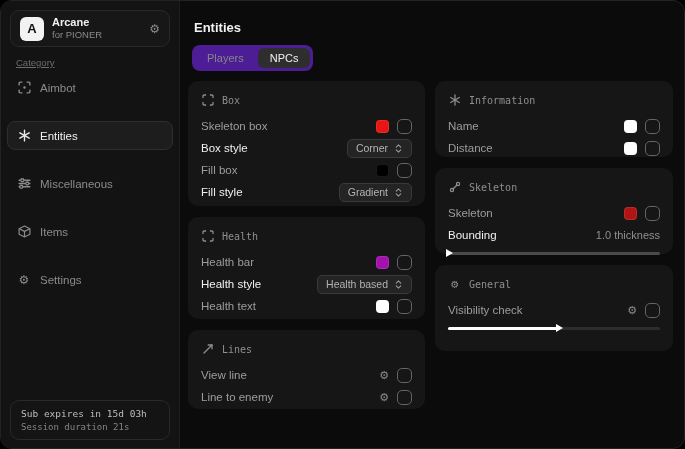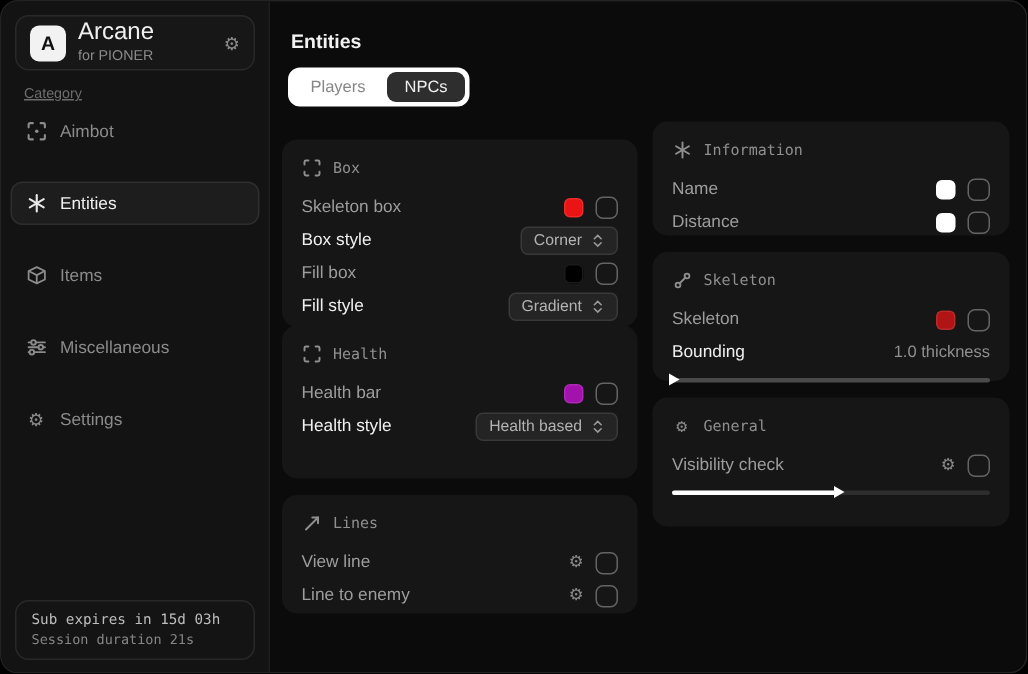--- a/index.html
+++ b/index.html
@@ -4,41 +4,41 @@
 <style>
   html,body{margin:0;padding:0;background:#000;}
   .stage{position:relative;width:685px;height:449px;background:#000;font-family:"Liberation Sans",sans-serif;overflow:hidden;}
   .window{position:absolute;inset:0;background:#0b0b0b;border:1px solid #232323;border-radius:12px;box-sizing:border-box;overflow:hidden;}
 
   
   .sidebar{position:absolute;left:0;top:0;bottom:0;width:179px;background:#131313;border-right:1px solid #1e1e1e;box-sizing:border-box;}
   .brand{position:absolute;left:9px;top:9px;right:9px;height:37px;border:1px solid #292929;background:#171717;border-radius:9px;display:flex;align-items:center;gap:8px;padding:0 9px;box-sizing:border-box;}
   .logo{width:24px;height:24px;background:#f2f2f2;color:#111;border-radius:6px;display:flex;align-items:center;justify-content:center;font-size:13px;font-weight:bold;}
   .brand-text{flex:1;line-height:1.1;}
-  .brand-name{color:#f0f0f0;font-size:16px;font-weight:normal;}
+  .brand-name{color:#f0f0f0;font-size:11px;font-weight:bold;}
   .brand-sub{color:#8a8a8a;font-size:9.5px;margin-top:2px;}
   .glyph-ic{color:#8a8a8a;font-size:12px;line-height:1;}
   .cat-label{position:absolute;left:15px;top:56px;color:#6d6d6d;font-size:9.5px;text-decoration:underline;}
   .nav{position:absolute;left:6px;right:6px;top:72px;display:flex;flex-direction:column;gap:19px;}
   .nav-item{display:flex;align-items:center;gap:9px;height:27px;padding:0 9px;color:#8b8b8b;font-size:11.5px;border-radius:8px;border:1px solid transparent;cursor:pointer;}
   .nav-item.active{background:#1d1d1d;border-color:#2e2e2e;color:#f0f0f0;}
   .nav-ic{width:14px;height:14px;display:flex;align-items:center;justify-content:center;}
   .sidebar-footer{position:absolute;left:9px;right:9px;bottom:8px;border:1px solid #292929;border-radius:9px;padding:7px 10px;box-sizing:border-box;background:#141414;}
   .footer-line1{font-family:"DejaVu Sans Mono",monospace;font-size:9.5px;color:#bdbdbd;white-space:nowrap;}
   .footer-line2{font-family:"DejaVu Sans Mono",monospace;font-size:9px;color:#858585;margin-top:3px;white-space:nowrap;}
 
   
   .main{position:absolute;left:180px;top:0;right:0;bottom:0;}
   .page-title{position:absolute;left:13px;top:19px;font-size:13px;font-weight:bold;color:#f2f2f2;}
-  .tabs{position:absolute;left:11px;top:44px;display:inline-flex;background:#ffffff;border-radius:8px;padding:3px;gap:2px;}
+  .tabs{position:absolute;left:11px;top:44px;display:inline-flex;background:#4c1d95;border-radius:8px;padding:3px;gap:2px;}
   .tab{padding:4px 12px;font-size:11px;color:#868686;border-radius:6px;cursor:pointer;}
   .tab.active{background:#2e2e2e;color:#f0f0f0;}
 
   .card{position:absolute;background:#161616;border-radius:10px;padding:11px 13px;box-sizing:border-box;}
-  #card-box{left:7px;top:92px;width:237px;height:125px;}
+  #card-box{left:7px;top:80px;width:237px;height:125px;}
   #card-health{left:7px;top:216px;width:237px;height:102px;}
   #card-lines{left:7px;top:329px;width:237px;height:79px;}
   #card-info{left:254px;top:80px;width:238px;height:76px;}
   #card-skeleton{left:254px;top:167px;width:238px;height:86px;}
   #card-general{left:254px;top:264px;width:238px;height:86px;}
 
   .card-head{display:flex;align-items:center;gap:8px;color:#8f8f8f;font-family:"DejaVu Sans Mono",monospace;font-size:10px;margin-bottom:7px;height:16px;}
   .card-ic{width:13px;height:13px;display:flex;align-items:center;justify-content:center;}
   .row{display:flex;align-items:center;justify-content:space-between;height:22px;}
   .row-label{font-size:11.5px;color:#9d9d9d;}
@@ -94,40 +94,40 @@
           <svg class="ic" width="13" height="13" viewBox="0 0 12 12" fill="none" stroke="#e8e8e8" stroke-width="1.3" stroke-linecap="round">
                 <path d="M6 1 V11"></path>
                 <path d="M1.7 3.5 L10.3 8.5"></path>
                 <path d="M10.3 3.5 L1.7 8.5"></path>
               </svg>
         </span>
         <span>Entities</span>
       </div>
       <div class="nav-item">
         <span class="nav-ic">
-          <svg class="ic" width="13" height="13" viewBox="0 0 12 12" fill="none" stroke="#8b8b8b" stroke-width="1.1" stroke-linejoin="round">
-                <path d="M6 1 L11 3.4 V8.6 L6 11 L1 8.6 V3.4 Z"></path>
-                <path d="M1 3.4 L6 5.9 L11 3.4"></path>
-                <path d="M6 5.9 V11"></path>
-              </svg>
-        </span>
-        <span>Items</span>
-      </div>
-      <div class="nav-item">
-        <span class="nav-ic">
           <svg class="ic" width="13" height="13" viewBox="0 0 12 12" fill="none" stroke="#8b8b8b" stroke-width="1.2" stroke-linecap="round">
                 <path d="M1 3 H11"></path>
                 <path d="M1 6 H11"></path>
                 <path d="M1 9 H11"></path>
                 <circle cx="4" cy="3" r="1.4" fill="#131313"></circle>
                 <circle cx="8.5" cy="6" r="1.4" fill="#131313"></circle>
                 <circle cx="3" cy="9" r="1.4" fill="#131313"></circle>
               </svg>
         </span>
         <span>Miscellaneous</span>
+      </div>
+      <div class="nav-item">
+        <span class="nav-ic">
+          <svg class="ic" width="13" height="13" viewBox="0 0 12 12" fill="none" stroke="#8b8b8b" stroke-width="1.1" stroke-linejoin="round">
+                <path d="M6 1 L11 3.4 V8.6 L6 11 L1 8.6 V3.4 Z"></path>
+                <path d="M1 3.4 L6 5.9 L11 3.4"></path>
+                <path d="M6 5.9 V11"></path>
+              </svg>
+        </span>
+        <span>Items</span>
       </div>
       <div class="nav-item">
         <span class="nav-ic glyph-ic">⚙</span>
         <span>Settings</span>
       </div>
     </div>
 
     <div class="sidebar-footer">
       <div class="footer-line1">Sub expires in 15d 03h</div>
       <div class="footer-line2">Session duration 21s</div>
@@ -218,20 +218,27 @@
         <span class="dropdown">
           <span>Health based</span>
           <span>
                 <svg class="ic" width="9" height="11" viewBox="0 0 10 12" fill="none" stroke="#9a9a9a" stroke-width="1.2" stroke-linecap="round">
                   <path d="M2.5 4.5 L5 2 L7.5 4.5"></path>
                   <path d="M2.5 7.5 L5 10 L7.5 7.5"></path>
                 </svg>
               </span>
         </span>
       </div>
+      <div class="row">
+        <span class="row-label">Health text</span>
+        <span class="row-right">
+          <span class="swatch" style="background: rgb(255, 255, 255);"></span>
+          <span class="checkbox"></span>
+        </span>
+      </div>
     </div>
 
     <div class="card" id="card-lines">
       <div class="card-head">
         <span class="card-ic">
           <svg class="ic" width="12" height="12" viewBox="0 0 12 12" fill="none" stroke="#8f8f8f" stroke-width="1.3" stroke-linecap="round">
                 <path d="M2 10 L10 2"></path>
                 <path d="M6.2 2 H10 V5.8"></path>
               </svg>
         </span>

